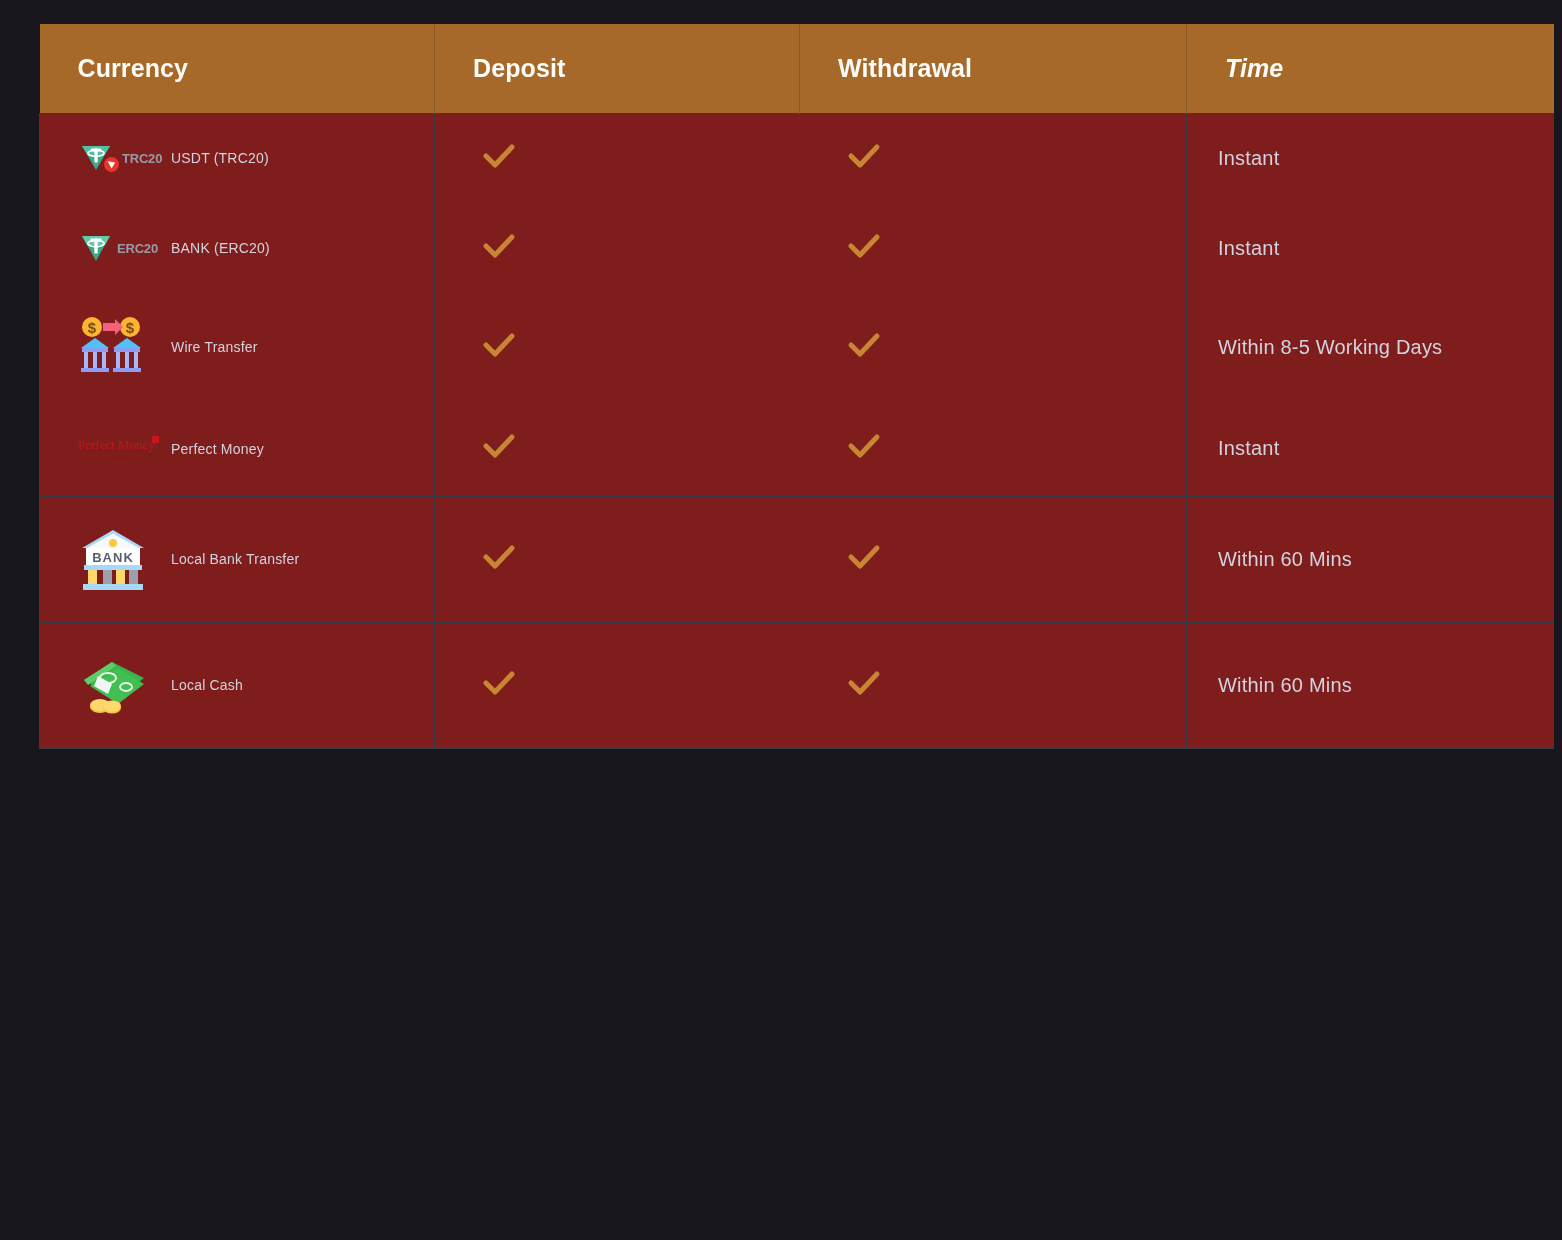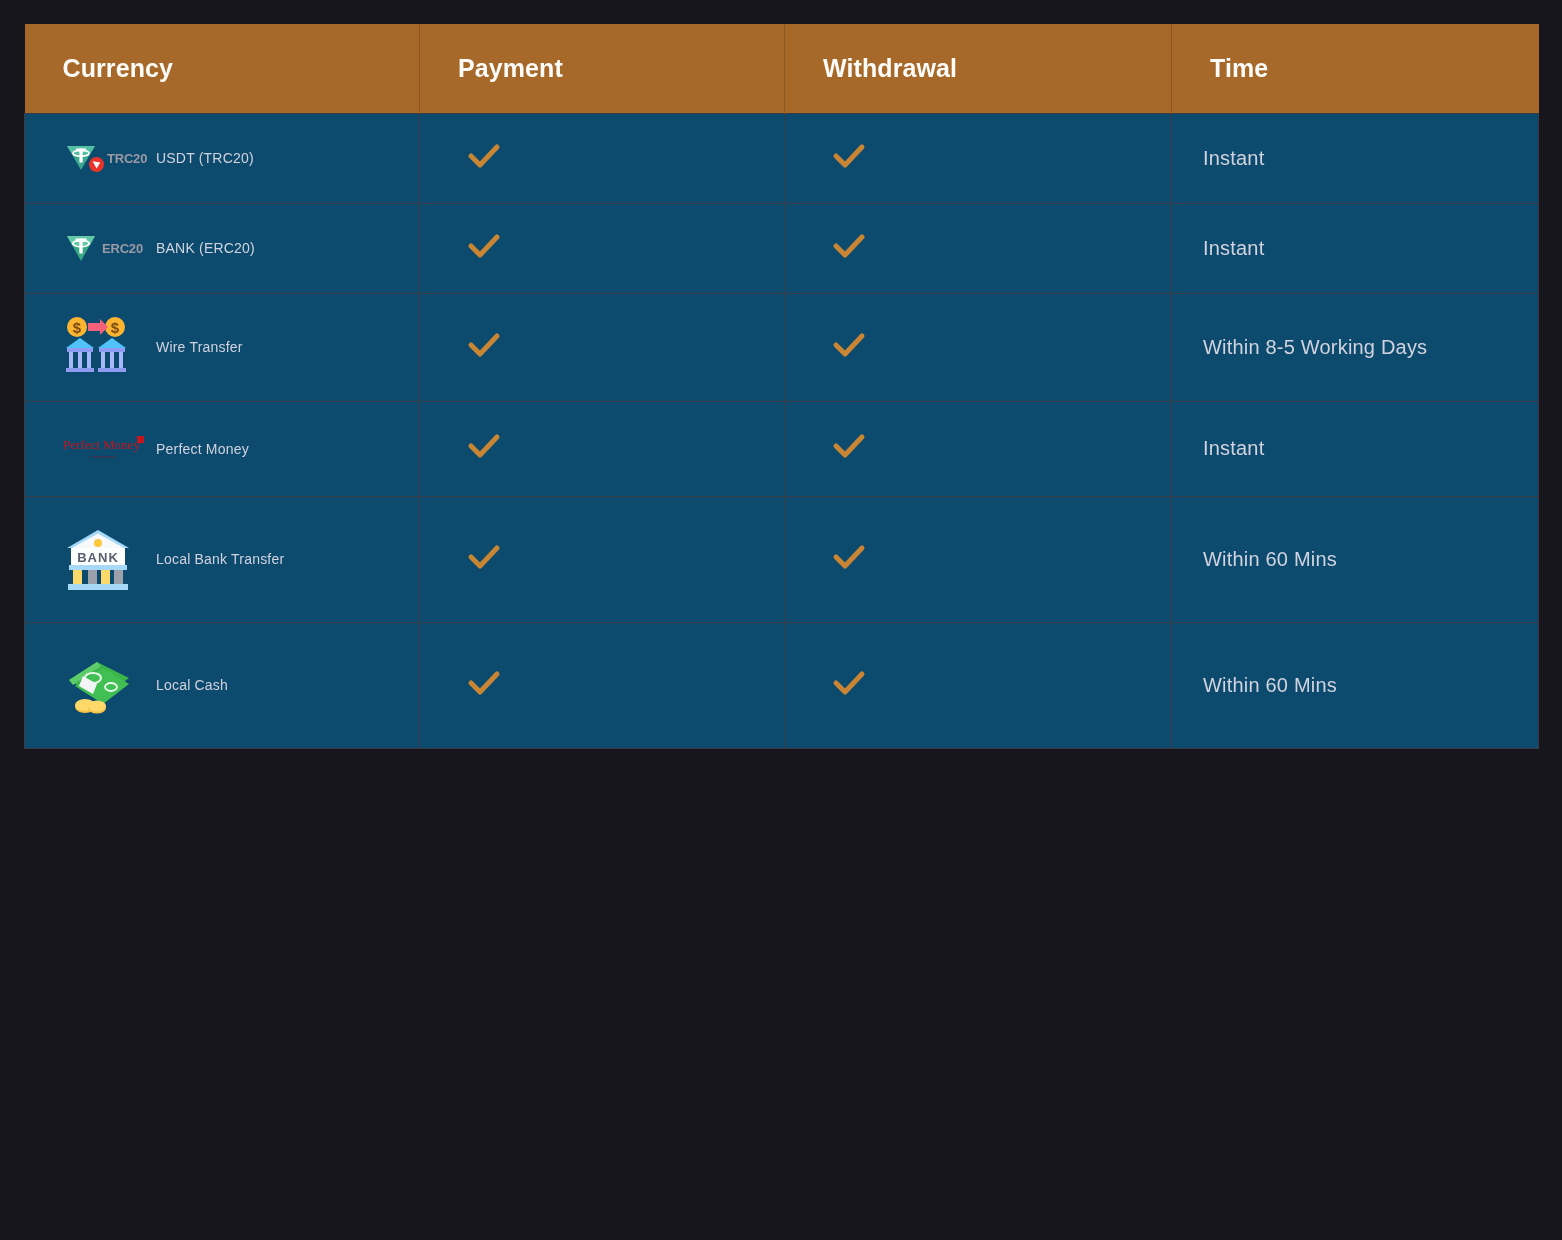--- a/index.html
+++ b/index.html
@@ -13,21 +13,21 @@
     overflow: hidden;
   }
   .page {
     width: 1562px;
     height: 1240px;
     background: #17161c;
     position: relative;
   }
   .table-wrap {
     position: absolute;
-    left: 24px;
+    left: 39px;
     top: 24px;
     width: 1514px;
   }
   table.payments {
     width: 1514px;
     border-collapse: collapse;
     table-layout: fixed;
   }
   table.payments col.c-currency { width: 395px; }
   table.payments col.c-deposit  { width: 365px; }
@@ -38,24 +38,24 @@
     background: #a6692a;
     color: #fdfcf8;
     font-size: 25px;
     font-weight: bold;
     text-align: left;
     padding: 26px 0 26px 38px;
     height: 89px;
     border-right: 1px solid #8d5922;
     letter-spacing: 0.1px;
   }
-  thead th:last-child { border-right: none; }
+  thead th:last-child { border-right: none; font-style: italic; }
 
   tbody td {
-    background: #0c4a6e;
+    background: #7f1d1d;
     border: 1px solid #3a3a46;
     color: #d2d3de;
     font-size: 20px;
     vertical-align: middle;
     padding: 0;
   }
   tbody td.cell-currency { padding: 0 10px 0 38px; }
   tbody td.cell-check    { padding-left: 47px; }
   tbody td.cell-time     { padding-left: 31px; margin-top: 24px; }
 
@@ -114,21 +114,21 @@
     <table class="payments">
       <colgroup>
         <col class="c-currency">
           <col class="c-deposit">
           <col class="c-withdraw">
           <col class="c-time">
       </colgroup>
       <thead>
         <tr>
           <th>Currency</th>
-          <th>Payment</th>
+          <th>Deposit</th>
           <th>Withdrawal</th>
           <th>Time</th>
         </tr>
       </thead>
       <tbody>
 
         <tr class="r-h90">
           <td class="cell-currency">
             <div class="currency-cell">
               <span class="logo-slot">

